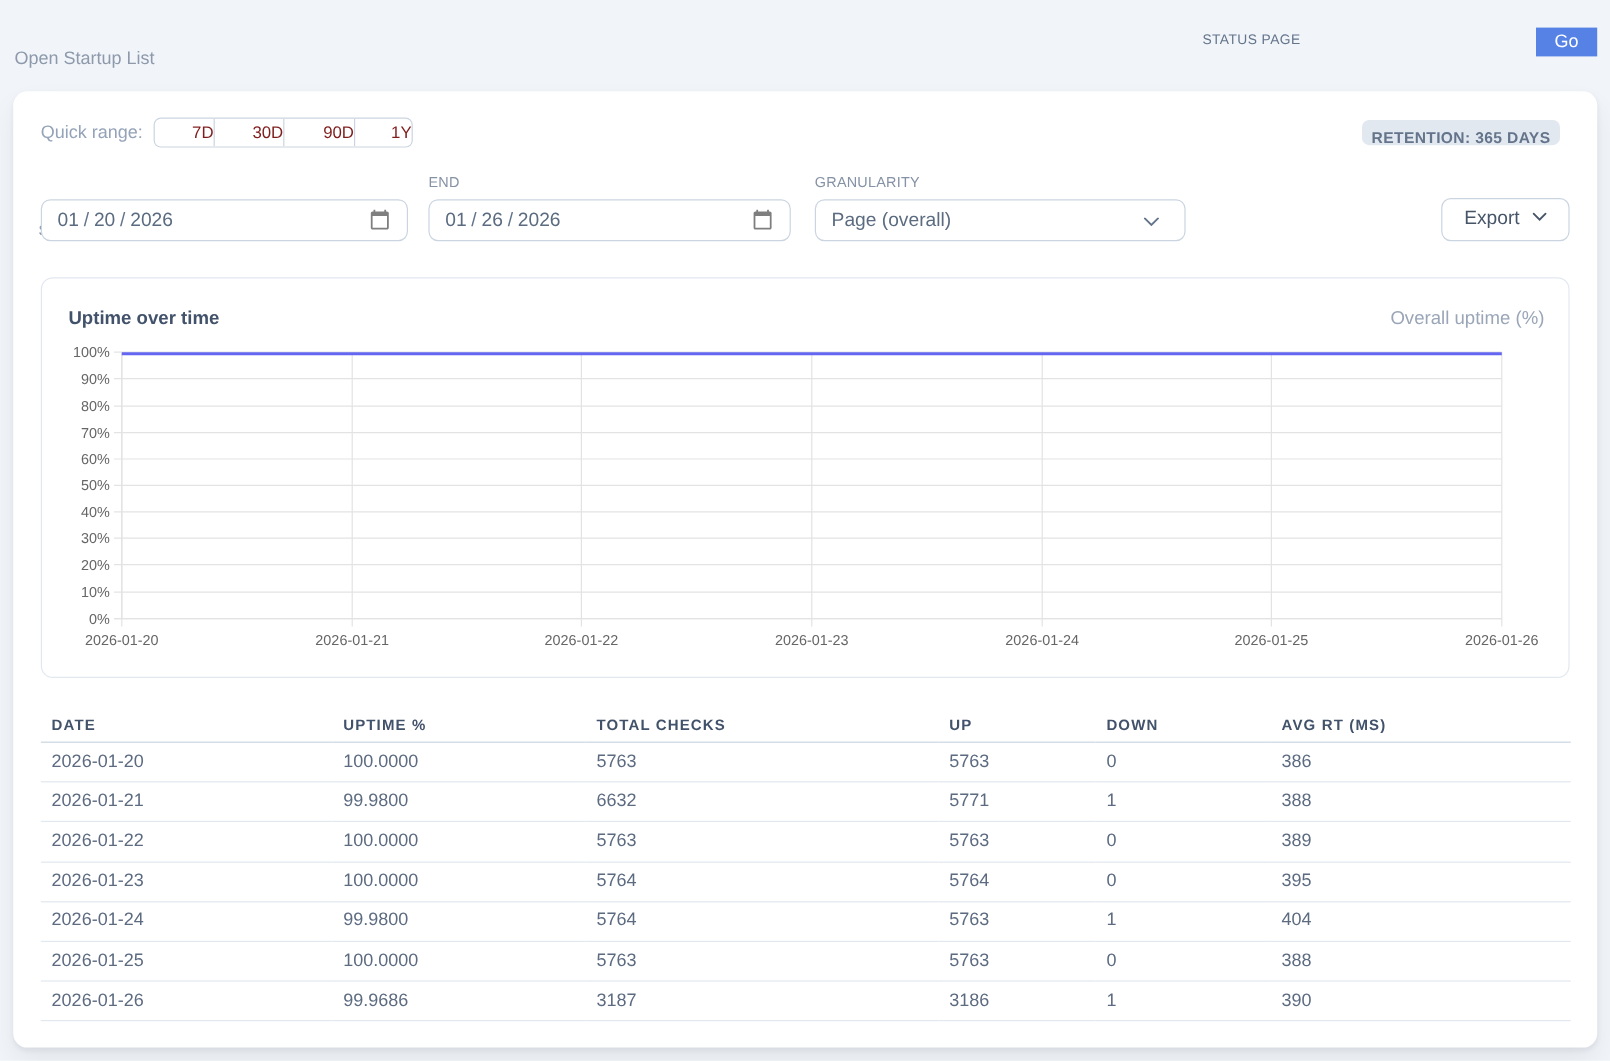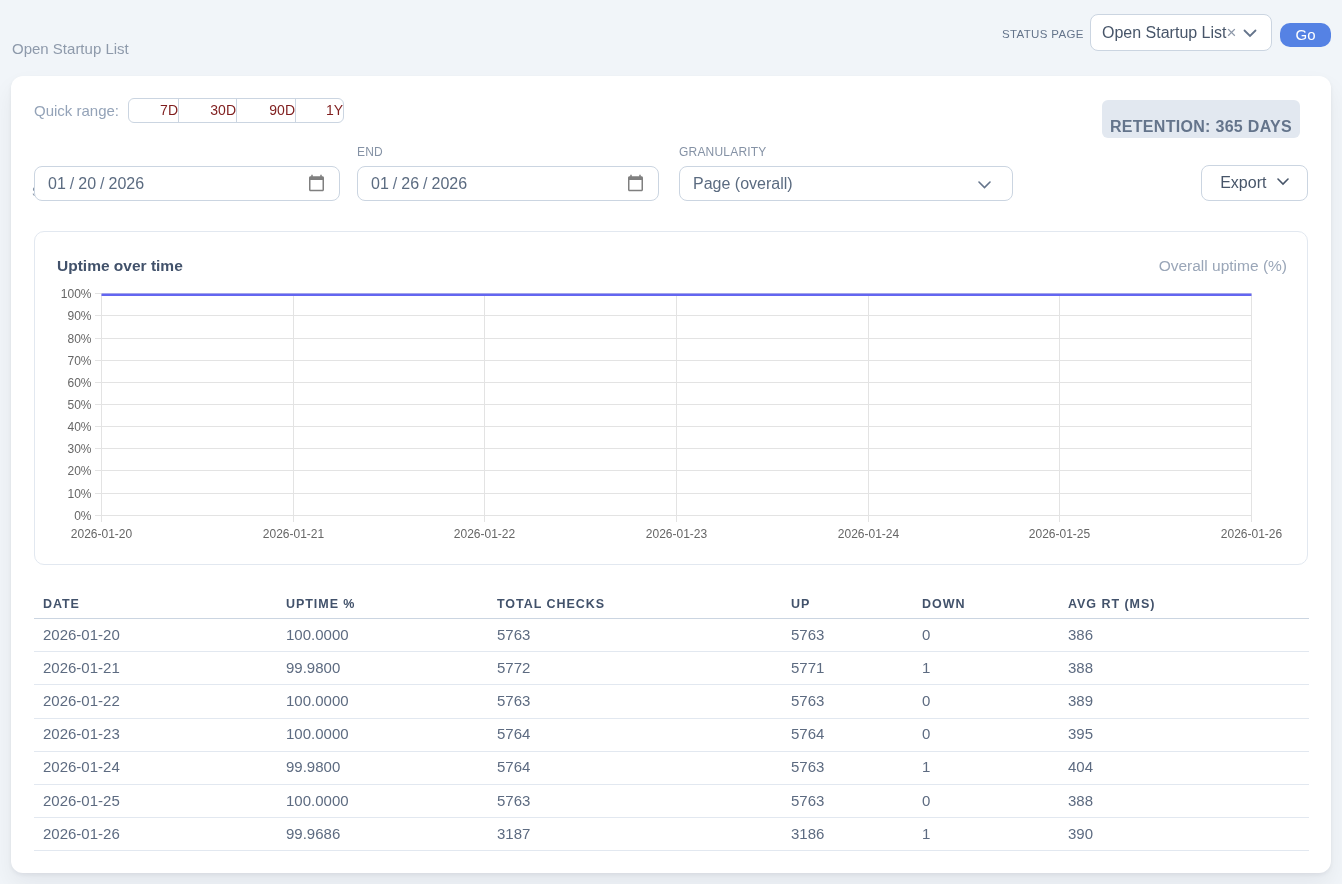--- a/index.html
+++ b/index.html
@@ -10,34 +10,34 @@
   
   .h-title { position:absolute; left:12px; top:10px; font-size:25px; font-weight:700; color:#3e5066; letter-spacing:0.25px; }
   .h-sub   { position:absolute; left:12px; top:40px; font-size:15px; color:#8e9aab; }
   .sp-label{ position:absolute; left:1002px; top:28px; font-size:11.5px; color:#64748b; letter-spacing:0.35px; }
   .sp-select { position:absolute; left:1090px; top:14px; width:182px; height:37px; background:#fff;
     border:1px solid #cbd5e1; border-radius:8px; }
   .sp-select .txt { position:absolute; left:11px; top:8px; font-size:16px; color:#475569; }
   .sp-select .x { color:#8c97a8; font-size:17px; }
   .sp-select .chev { position:absolute; right:14px; top:14px; }
   .go-btn { position:absolute; left:1280px; top:23px; width:51px; height:24px; background:#5582e4;
-    border-radius:10px; color:#fff; font-size:15px; text-align:center; line-height:24px; }
+    border-radius:0; color:#fff; font-size:15px; text-align:center; line-height:24px; }
 
   
   .card { position:absolute; left:11px; top:76px; width:1320px; height:797px; background:#fff;
     border-radius:12px; box-shadow:0 2px 4px rgba(15,23,42,.06), 0 12px 24px rgba(15,23,42,.06); }
 
   
   .qr-label { position:absolute; left:23px; top:26px; font-size:15px; color:#94a3b8; }
   .qr-group { position:absolute; left:117px; top:22px; height:25px; border:1px solid #cbd5e1; border-radius:6px;
     display:flex; overflow:hidden; background:#fff; }
   .qr-group span { font-size:14px; color:#7f1d1d; line-height:23px; text-align:right; border-left:1px solid #cbd5e1; }
   .qr-group span:first-child { border-left:none; }
-  .pill { position:absolute; right:31px; top:24px; height:38px; background:#e2e8f0; border-radius:6px;
-    font-size:16px; font-weight:700; color:#64748b; letter-spacing:0.3px; line-height:21px; padding:16px 8px; }
+  .pill { position:absolute; right:31px; top:24px; height:21px; background:#e2e8f0; border-radius:6px;
+    font-size:13px; font-weight:700; color:#64748b; letter-spacing:0.3px; line-height:21px; padding:4px 8px; }
 
   
   .f-label { position:absolute; font-size:12px; font-weight:400; color:#8592a5; letter-spacing:0.2px; top:69px; }
   .f-input { position:absolute; top:90px; height:35px; background:#fff; border:1px solid #cbd5e1; border-radius:8px;
     font-size:16px; color:#5b6b80; }
   input.f-input { padding:0 12px; font-family:"Liberation Sans", sans-serif; outline:none; }
   input.f-input::-webkit-datetime-edit-text { padding:0 3px; color:#64748b; }
   input.f-input::-webkit-datetime-edit { color:#5b6b80; }
   input.f-input::-webkit-calendar-picker-indicator { width:19px; height:19px; margin-right:1px; opacity:.5; padding:0; }
   .sel-chev { position:absolute; pointer-events:none; }
@@ -56,44 +56,38 @@
   table.data { position:absolute; left:23px; top:510px; width:1275px; border-collapse:collapse; table-layout:fixed; }
   table.data th { font-size:12.5px; font-weight:700; color:#42526b; letter-spacing:0.95px; text-align:left;
     padding:11px 0 7px 9px; border-bottom:1px solid #cbd5e1; }
   table.data td { font-size:15px; color:#5d6b81; padding:0 0 2px 9px; height:33.2px; border-bottom:1px solid #e2e8f0; }
 </style>
 </head>
 <body>
 <div class="wrap">
   <div class="h-sub">Open Startup List</div>
   <div class="sp-label">STATUS PAGE</div>
-  <div class="sp-select">
-    <span class="txt">Open Startup List<span class="x">×</span></span>
-    <svg class="chev" width="14" height="9" viewBox="0 0 14 9">
-        <path d="M1.5 1.5 L7 7 L12.5 1.5" fill="none" stroke="#64748b" stroke-width="1.8" stroke-linecap="round"></path>
-      </svg>
-  </div>
   <div class="go-btn">Go</div>
 
   <div class="card">
     <div class="qr-label">Quick range:</div>
     <div class="qr-group">
         <span style="width:49px">7D</span>
         <span style="width:58px">30D</span>
         <span style="width:59px">90D</span>
         <span style="width:48px">1Y</span>
       </div>
     <div class="pill">RETENTION: 365 DAYS</div>
 
     <div class="f-label" style="left:21px;margin-top:40px;">START</div>
     <div class="f-label" style="left:346px;">END</div>
     <div class="f-label" style="left:668px;">GRANULARITY</div>
     <input class="f-input" style="left: 23px; width: 306px;" type="date" value="2026-01-20">
     <input class="f-input" style="left: 346px; width: 302px;" type="date" value="2026-01-26">
-    <div class="f-input" style="left:668px; width:334px; line-height:33px; padding-left:13px;">Page (overall)
+    <div class="f-input" style="left:668px; width:309px; line-height:33px; padding-left:13px;">Page (overall)
       <svg class="sel-chev" style="right:21px; top:14px;" width="13" height="8" viewBox="0 0 13 8">
           <path d="M1 1 L6.5 6.5 L12 1" fill="none" stroke="#64748b" stroke-width="1.6" stroke-linecap="round"></path>
         </svg>
     </div>
     <div class="btn-export">Export
       <svg style="vertical-align:2px; margin-left:6px;" width="12" height="8" viewBox="0 0 12 8">
           <path d="M1 1 L6 6 L11 1" fill="none" stroke="#475569" stroke-width="1.6" stroke-linecap="round"></path>
         </svg>
     </div>
 
@@ -179,21 +173,21 @@
             <td>2026-01-20</td>
             <td>100.0000</td>
             <td>5763</td>
             <td>5763</td>
             <td>0</td>
             <td>386</td>
           </tr>
         <tr>
             <td>2026-01-21</td>
             <td>99.9800</td>
-            <td>5772</td>
+            <td>6632</td>
             <td>5771</td>
             <td>1</td>
             <td>388</td>
           </tr>
         <tr>
             <td>2026-01-22</td>
             <td>100.0000</td>
             <td>5763</td>
             <td>5763</td>
             <td>0</td>

